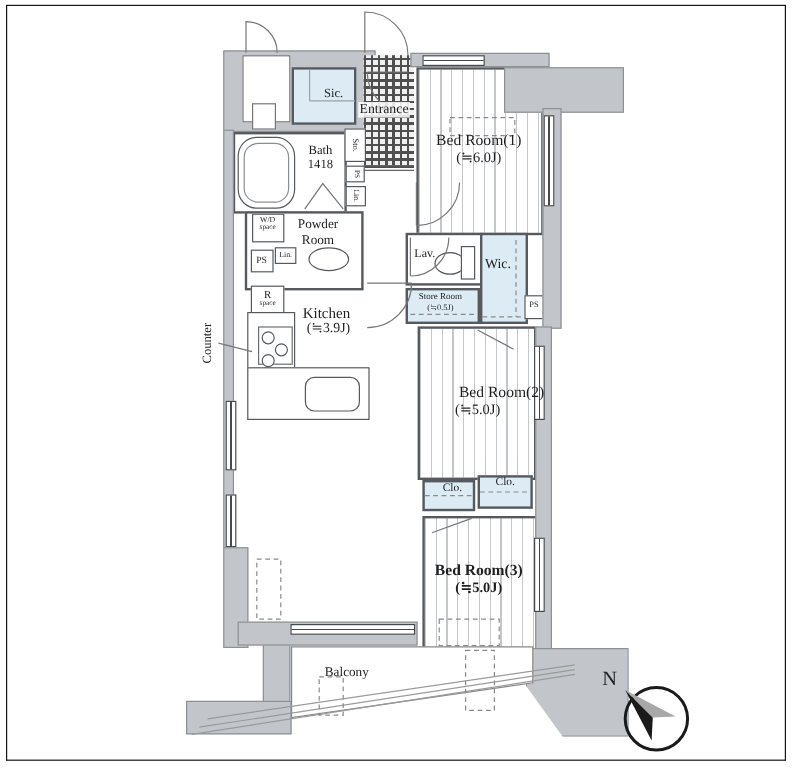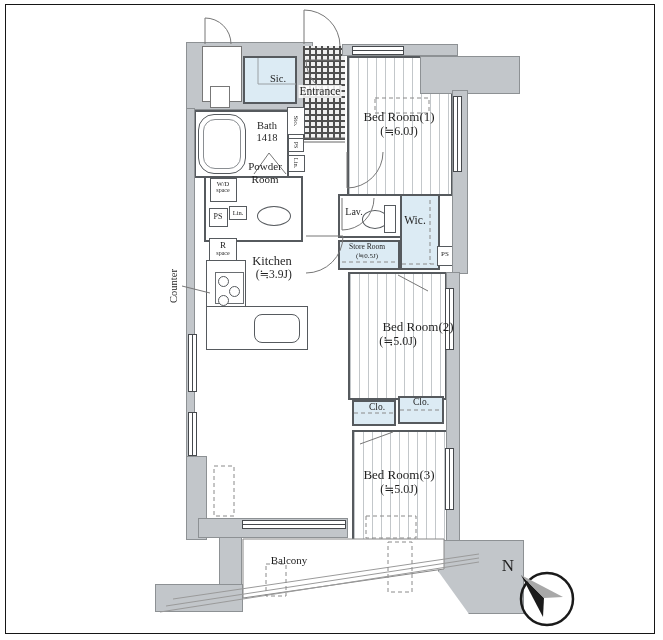--- a/index.html
+++ b/index.html
@@ -145,33 +145,33 @@
   </svg>
 
   <div class="lbl" style="left:399px;top:110px;">
     <div style="font-size:13px;">Bed Room(1)</div>
     <div style="font-size:12px;">(≒6.0J)</div>
   </div>
   <div class="lbl" style="left:398px;top:320px;">
     <div style="font-size:13px;margin-left:40px;">Bed Room(2)</div>
     <div style="font-size:12px;">(≒5.0J)</div>
   </div>
-  <div class="lbl" style="left:399px;top:468px;">
+  <div class="lbl" style="left:399px;top:468px;font-weight:bold;">
     <div style="font-size:13px;">Bed Room(3)</div>
     <div style="font-size:12px;">(≒5.0J)</div>
   </div>
   <div class="lbl" style="left:272px;top:254px;text-align:right;">
     <div style="font-size:12.5px;">Kitchen</div>
     <div style="font-size:11.5px;">(≒3.9J)</div>
   </div>
   <div class="lbl" style="left:267px;top:120px;">
     <div style="font-size:10.5px;">Bath</div>
     <div style="font-size:10.5px;">1418</div>
   </div>
-  <div class="lbl" style="left:265px;top:160px;text-align:center;">
+  <div class="lbl" style="left:265px;top:181px;text-align:center;">
     <div style="font-size:11px;">Powder</div>
     <div style="font-size:11px;">Room</div>
   </div>
   <div class="lbl" style="left:320px;top:85px;font-size:11.5px;background:rgba(255,255,255,.85);padding:0 1px;">Entrance</div>
   <div class="lbl" style="left:278px;top:62px;font-size:10.5px;margin-top:11px;">Sic.</div>
   <div class="lbl" style="left:354px;top:206px;font-size:10px;">Lav.</div>
   <div class="lbl" style="left:415px;top:214px;font-size:11.5px;">Wic.</div>
   <div class="lbl" style="left:367px;top:243px;">
     <div style="font-size:7.5px;">Store Room</div>
     <div style="font-size:7px;">(≒0.5J)</div>

